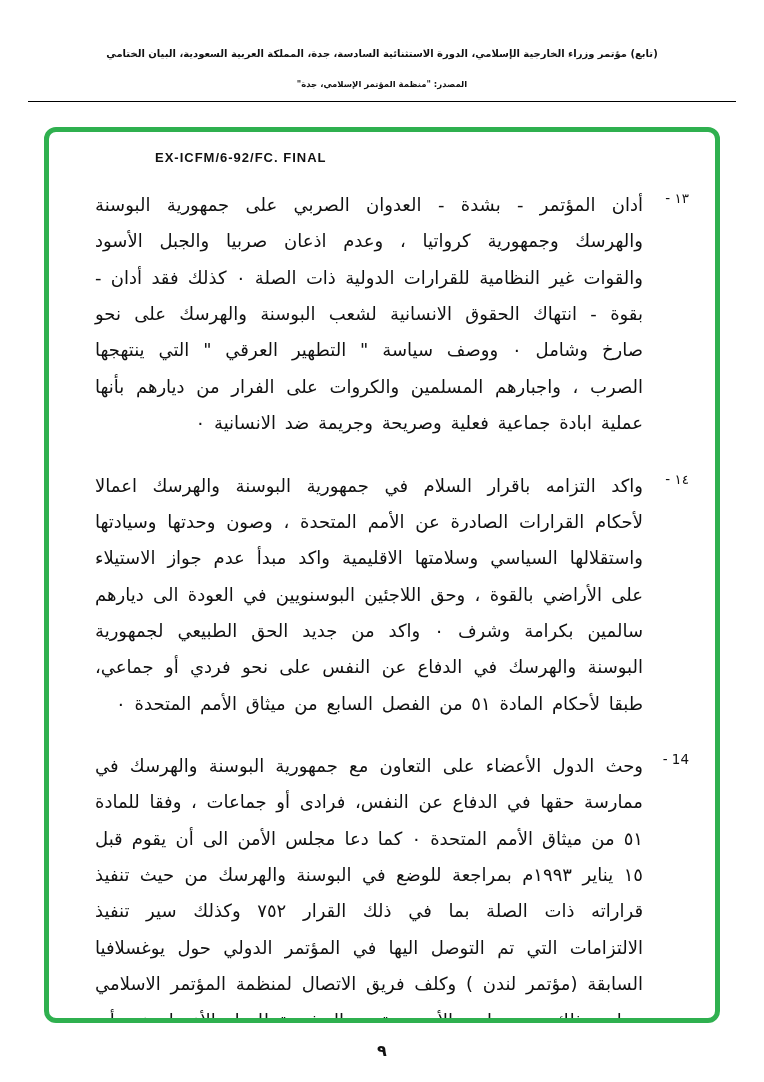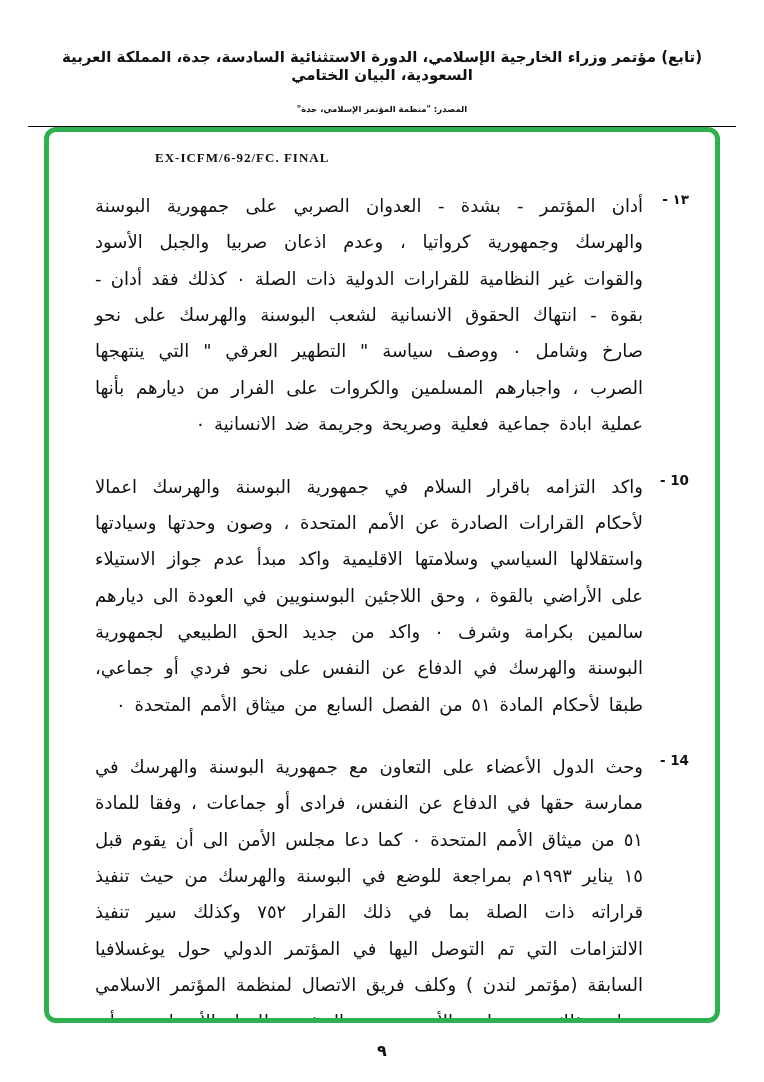--- a/index.html
+++ b/index.html
@@ -11,21 +11,21 @@
     font-family: "DejaVu Sans", sans-serif;
     color: #111111;
     overflow: hidden;
   }
   .page-header {
     direction: rtl;
     text-align: center;
     padding-top: 48px;
   }
   .header-title {
-    font-size: 15px;
+    font-size: 10px;
     font-weight: bold;
     letter-spacing: 0.2px;
     padding: 0 40px;
   }
   .header-source {
     font-size: 8.5px;
     font-weight: bold;
     margin-top: 20px;
   }
   .header-divider {
@@ -40,37 +40,37 @@
     width: 676px;
     height: 896px;
     border: 5px solid #2fb04f;
     border-radius: 12px;
     padding: 14px 26px 10px 46px;
     overflow: hidden;
     background: #ffffff;
   }
   .doc-ref {
     direction: ltr;
-    font-family: Liberation Serif, serif;
+    font-family: Liberation Sans, sans-serif;
     font-weight: bold;
     font-size: 13px;
     letter-spacing: 1px;
     margin: 4px 0 22px 60px;
   }
   .paragraph {
     direction: rtl;
     display: flex;
     align-items: flex-start;
     gap: 10px;
     margin-bottom: 26px;
   }
   .para-marker {
     flex: 0 0 36px;
     font-size: 13.5px;
-    font-weight: bold;
+    font-weight: normal;
     white-space: nowrap;
     padding-top: 3px;
     text-align: right;
   }
   .para-text {
     flex: 1 1 auto;
     font-size: 18px;
     line-height: 2.02;
     text-align: justify;
     word-spacing: 3px;
@@ -100,21 +100,21 @@
   <div class="doc-box">
 
     <div class="doc-ref">EX-ICFM/6-92/FC. FINAL</div>
 
     <div class="paragraph">
       <span class="para-marker">١٣ -</span>
       <div class="para-text">أدان المؤتمر - بشدة - العدوان الصربي على جمهورية البوسنة والهرسك وجمهورية كرواتيا ، وعدم اذعان صربيا والجبل الأسود والقوات غير النظامية للقرارات الدولية ذات الصلة ٠ كذلك فقد أدان - بقوة - انتهاك الحقوق الانسانية لشعب البوسنة والهرسك على نحو صارخ وشامل ٠ ووصف سياسة " التطهير العرقي " التي ينتهجها الصرب ، واجبارهم المسلمين والكروات على الفرار من ديارهم بأنها عملية ابادة جماعية فعلية وصريحة وجريمة ضد الانسانية ٠</div>
     </div>
 
     <div class="paragraph">
-      <span class="para-marker">10 -</span>
+      <span class="para-marker">١٤ -</span>
       <div class="para-text">واكد التزامه باقرار السلام في جمهورية البوسنة والهرسك اعمالا لأحكام القرارات الصادرة عن الأمم المتحدة ، وصون وحدتها وسيادتها واستقلالها السياسي وسلامتها الاقليمية واكد مبدأ عدم جواز الاستيلاء على الأراضي بالقوة ، وحق اللاجئين البوسنويين في العودة الى ديارهم سالمين بكرامة وشرف ٠ واكد من جديد الحق الطبيعي لجمهورية البوسنة والهرسك في الدفاع عن النفس على نحو فردي أو جماعي، طبقا لأحكام المادة ٥١ من الفصل السابع من ميثاق الأمم المتحدة ٠</div>
     </div>
 
     <div class="paragraph">
       <span class="para-marker">14 -</span>
       <div class="para-text">وحث الدول الأعضاء على التعاون مع جمهورية البوسنة والهرسك في ممارسة حقها في الدفاع عن النفس، فرادى أو جماعات ، وفقا للمادة ٥١ من ميثاق الأمم المتحدة ٠ كما دعا مجلس الأمن الى أن يقوم قبل ١٥ يناير ١٩٩٣م بمراجعة للوضع في البوسنة والهرسك من حيث تنفيذ قراراته ذات الصلة بما في ذلك القرار ٧٥٢ وكذلك سير تنفيذ الالتزامات التي تم التوصل اليها في المؤتمر الدولي حول يوغسلافيا السابقة (مؤتمر لندن ) وكلف فريق الاتصال لمنظمة المؤتمر الاسلامي بمتابعة ذلك مع مجلس الأمن وتقديم المشورة للدول الأعضاء عن أية اجراءات أخرى يمكن لمنظمة المؤتمر الاسلامي والدول الأعضاء القيام بها من أجل الاستجابة لطلب جمهورية البوسنة والهرسك وفقا لأحكام المادة ٥١ من ميثاق الأمم المتحدة ٠</div>
     </div>
 
   </div>
 

